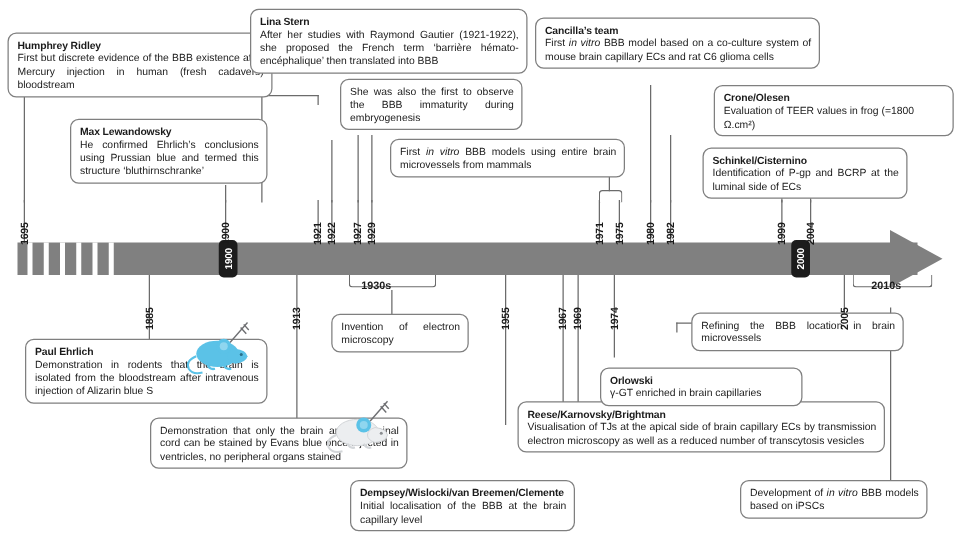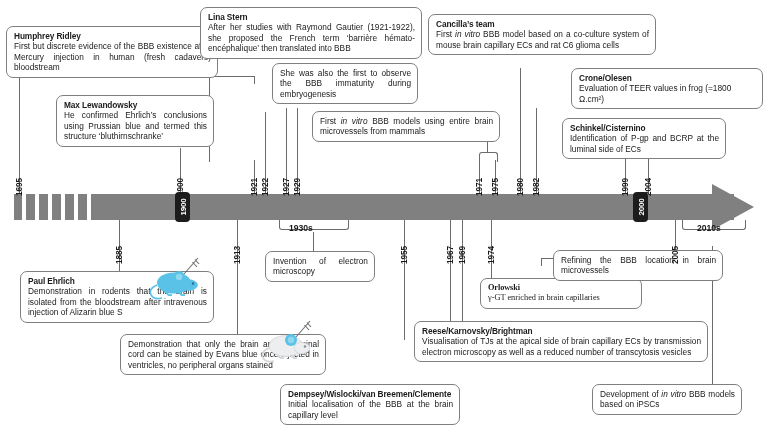--- a/index.html
+++ b/index.html
@@ -264,21 +264,21 @@
   <div class="box" style="left:280px;top:384px;width:180px;">
     <span class="ttl">Dempsey/Wislocki/van Breemen/Clemente</span>
     <span class="bdy">Initial localisation of the BBB at the brain capillary level</span>
   </div>
 
   <div class="box" style="left:414px;top:321px;width:294px;">
     <span class="ttl">Reese/Karnovsky/Brightman</span>
     <span class="bdy">Visualisation of TJs at the apical side of brain capillary ECs by transmission electron microscopy as well as a reduced number of transcytosis vesicles</span>
   </div>
 
-  <div class="box nojust" style="left:480px;top:278px;width:162px;font-family:Liberation Serif, serif;">
+  <div class="box nojust" style="left:480px;top:294px;width:162px;">
     <span class="ttl">Orlowski</span>
     <span class="bdy">γ-GT enriched in brain capillaries</span>
   </div>
 
   <div class="box" style="left:505px;top:250px;width:170px;margin-left:48px;">
     <span class="bdy">Refining the BBB location in brain microvessels</span>
   </div>
 
   <div class="box" style="left:592px;top:384px;width:150px;">
     <span class="bdy"><span>Development of </span><i>in vitro</i><span> BBB models based on iPSCs</span></span>

